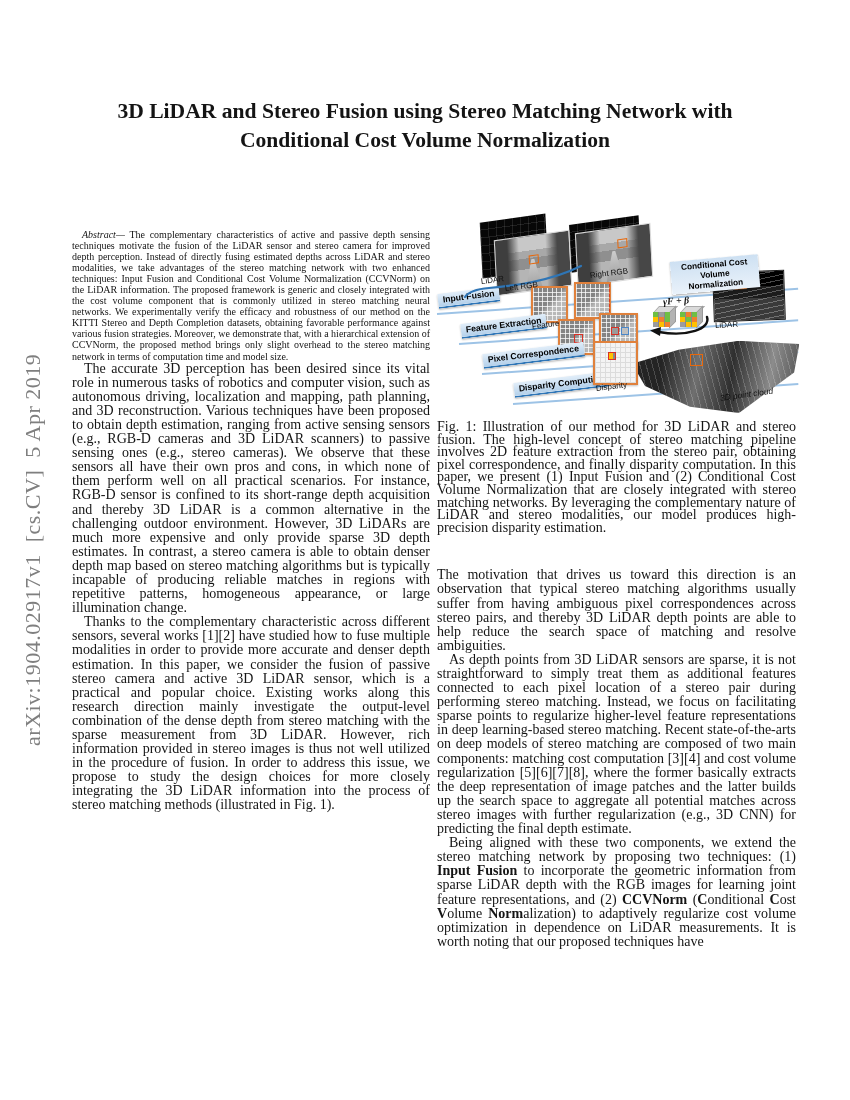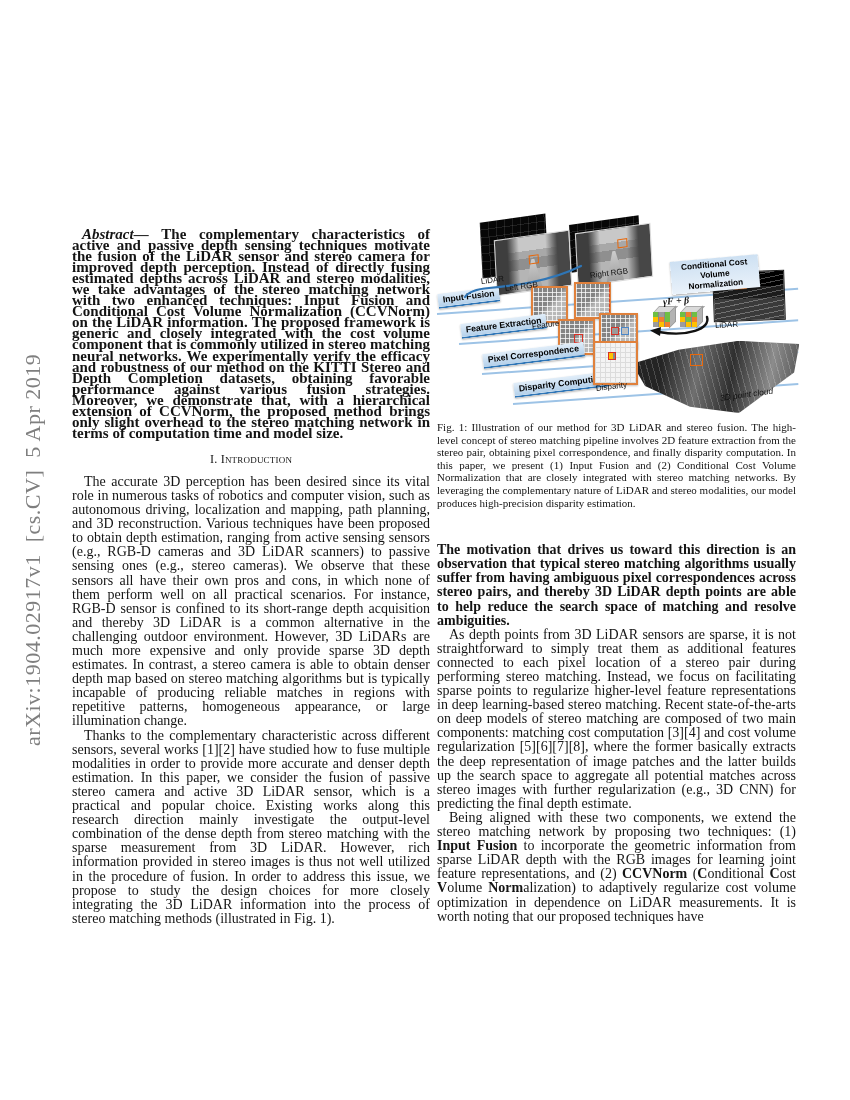--- a/index.html
+++ b/index.html
@@ -14,32 +14,32 @@
 
   
   .title{position:absolute;top:97px;left:85px;right:85px;text-align:center;
          font-size:21.6px;font-weight:bold;line-height:1.32;}
   .authors{position:absolute;top:171px;left:60px;right:60px;text-align:center;font-size:13px;}
 
   
   .col-left{position:absolute;left:72px;top:229px;width:358px;}
   .col-right{position:absolute;left:437px;top:216px;width:359px;}
 
-  .abstract{margin:0;font-weight:bold;font-size:15px;line-height:11.05px;
+  .abstract{margin:0;font-weight:normal;font-size:10px;line-height:11.05px;
             text-align:justify;text-indent:10px;}
   .abs-lead{font-style:italic;}
   .sec-heading{margin:13px 0 8px;text-align:center;font-size:12.2px;
                font-variant:small-caps;letter-spacing:.2px;}
   .body-p{margin:0;font-size:14px;line-height:14.1px;text-align:justify;}
   .indent{text-indent:12px;}
-  .first-right{margin-top:34px;font-weight:bold;}
+  .first-right{margin-top:34px;}
 
   
   .fig-area{position:relative;width:362px;height:199px;}
-  .fig-caption{margin:6px 0 4px;font-size:11px;line-height:12.6px;text-align:justify;}
+  .fig-caption{margin:6px 0 4px;font-size:14px;line-height:12.6px;text-align:justify;}
 
   .stage-line{position:absolute;height:2px;background:var(--line-blue,#9dc3e6);
               transform:rotate(-4deg);transform-origin:left center;z-index:1;}
   .ln1{left:0;top:97px;width:362px;}
   .ln2{left:22px;top:127px;width:340px;}
   .ln3{left:45px;top:157px;width:317px;}
   .ln4{left:76px;top:187px;width:286px;}
 
   .ribbon{position:absolute;z-index:5;display:inline-block;padding:1px 5px 2px;
           background:linear-gradient(180deg,#e2eef9,var(--ribbon-blue,#b4d0ea));
@@ -141,25 +141,25 @@
        repeating-linear-gradient(78deg,rgba(255,255,255,.18) 0 1px,transparent 1px 6px),
        linear-gradient(100deg,#242424 0 18%,#6f6f6f 38%,#2f2f2f 58%,#8c8c8c 80%,#4a4a4a 100%);}
 </style>
 </head>
 <body>
 
 <div class="page">
 
   <div class="watermark">arXiv:1904.02917v1  [cs.CV]  5 Apr 2019</div>
 
+  <div class="title">3D LiDAR and Stereo Fusion using Stereo Matching Network with Conditional Cost Volume Normalization</div>
 
   <div class="col-left">
     <p class="abstract"><span class="abs-lead">Abstract— </span><span>The complementary characteristics of active and passive depth sensing techniques motivate the fusion of the LiDAR sensor and stereo camera for improved depth perception. Instead of directly fusing estimated depths across LiDAR and stereo modalities, we take advantages of the stereo matching network with two enhanced techniques: Input Fusion and Conditional Cost Volume Normalization (CCVNorm) on the LiDAR information. The proposed framework is generic and closely integrated with the cost volume component that is commonly utilized in stereo matching neural networks. We experimentally verify the efficacy and robustness of our method on the KITTI Stereo and Depth Completion datasets, obtaining favorable performance against various fusion strategies. Moreover, we demonstrate that, with a hierarchical extension of CCVNorm, the proposed method brings only slight overhead to the stereo matching network in terms of computation time and model size.</span></p>
 
-    <div class="sec-heading">I. Introduction</div>
 
     <p class="body-p indent">The accurate 3D perception has been desired since its vital role in numerous tasks of robotics and computer vision, such as autonomous driving, localization and mapping, path planning, and 3D reconstruction. Various techniques have been proposed to obtain depth estimation, ranging from active sensing sensors (e.g., RGB-D cameras and 3D LiDAR scanners) to passive sensing ones (e.g., stereo cameras). We observe that these sensors all have their own pros and cons, in which none of them perform well on all practical scenarios. For instance, RGB-D sensor is confined to its short-range depth acquisition and thereby 3D LiDAR is a common alternative in the challenging outdoor environment. However, 3D LiDARs are much more expensive and only provide sparse 3D depth estimates. In contrast, a stereo camera is able to obtain denser depth map based on stereo matching algorithms but is typically incapable of producing reliable matches in regions with repetitive patterns, homogeneous appearance, or large illumination change.</p>
     <p class="body-p indent">Thanks to the complementary characteristic across different sensors, several works [1][2] have studied how to fuse multiple modalities in order to provide more accurate and denser depth estimation. In this paper, we consider the fusion of passive stereo camera and active 3D LiDAR sensor, which is a practical and popular choice. Existing works along this research direction mainly investigate the output-level combination of the dense depth from stereo matching with the sparse measurement from 3D LiDAR. However, rich information provided in stereo images is thus not well utilized in the procedure of fusion. In order to address this issue, we propose to study the design choices for more closely integrating the 3D LiDAR information into the process of stereo matching methods (illustrated in Fig. 1).</p>
   </div>
 
   <div class="col-right">
 
     <div class="fig-area">
 
       <div class="stage-line ln1"></div>

